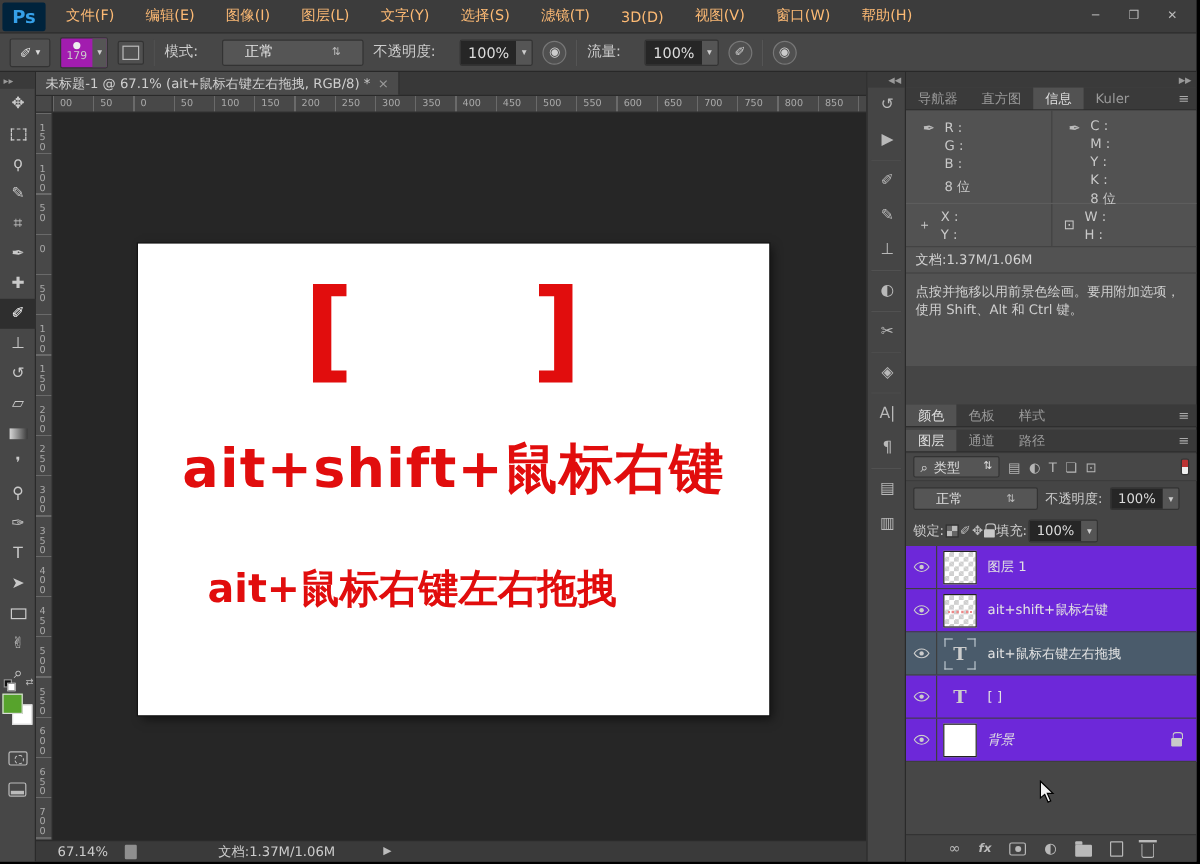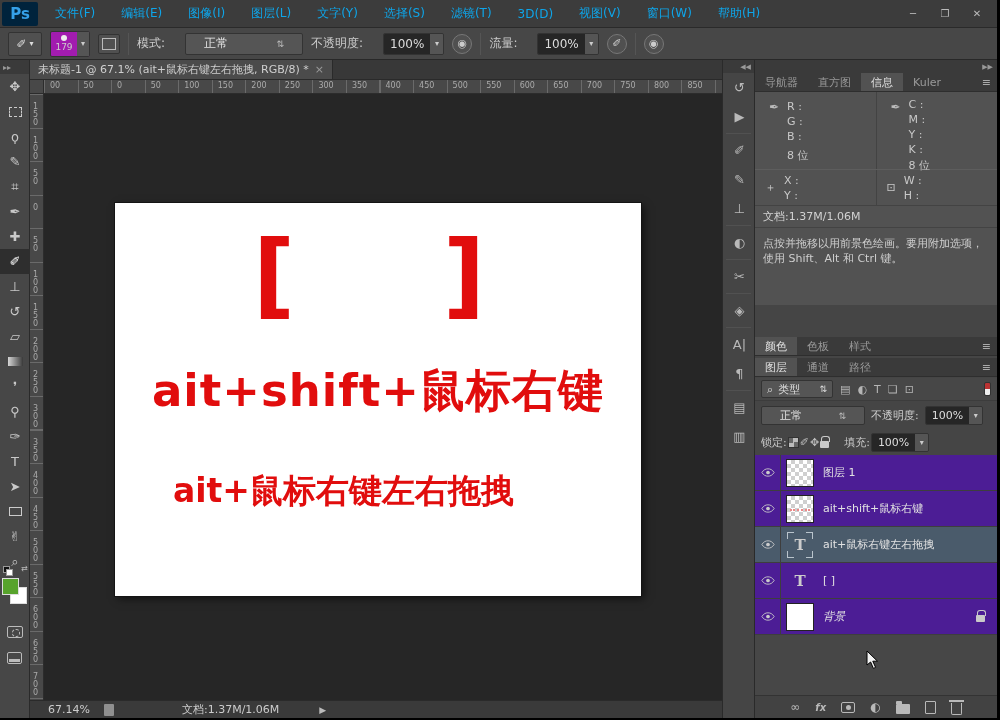--- a/index.html
+++ b/index.html
@@ -3,21 +3,21 @@
 <meta charset="utf-8">
 <style>
   *{margin:0;padding:0;box-sizing:border-box}
   html,body{width:1000px;height:720px;overflow:hidden;background:#000;
     font-family:"DejaVu Sans","Liberation Sans",sans-serif;}
   .app{position:absolute;left:0;top:0;width:997px;height:718px;background:#3c3c3c;color:#d6d6d6;font-size:12px}
   
   .menubar{position:absolute;left:0;top:0;right:0;height:28px;background:#3c3c3c;display:flex;align-items:center;border-bottom:1px solid #2a2a2a}
   .ps-logo{width:36px;height:24px;margin:2px 4px 2px 2px;background:#00233c;color:#35a0e8;font-weight:bold;font-size:15px;display:flex;align-items:center;justify-content:center;border-radius:2px}
   .menu-items{display:flex;height:100%;align-items:center}
-  .menu-item{padding:0 13px;height:100%;display:flex;align-items:center;color:#0ea5e9;cursor:default}
+  .menu-item{padding:0 13px;height:100%;display:flex;align-items:center;color:#fdba74;cursor:default}
   .win-controls{margin-left:auto;display:flex;gap:4px;padding-right:6px}
   .win-btn{width:28px;height:18px;display:flex;align-items:center;justify-content:center;color:#bbb;font-size:10px}
   
   .optionsbar{position:absolute;left:0;top:28px;right:0;height:32px;background:#474747;border-bottom:1px solid #282828;display:flex;align-items:center;gap:8px;padding:0 8px}
   .ob-group{display:flex;align-items:center;gap:20px}
   .ob-sep{width:1px;height:22px;background:#383838;border-right:1px solid #555}
   .ob-toolpreview{width:34px;height:24px;border:1px solid #333;border-radius:2px;background:#505050;display:flex;align-items:center;justify-content:center;gap:3px;color:#ddd}
   .brushpick{display:flex;align-items:center;border:1px solid #333;border-radius:2px;background:#a21caf;height:26px}
   .brushpick .num{display:flex;flex-direction:column;align-items:center;justify-content:center;width:26px;font-size:9px;color:#ccc;line-height:9px}
   .brushpick .dot{width:6px;height:6px;border-radius:50%;background:#eee;margin-bottom:2px}
@@ -108,21 +108,21 @@
   .filterdd{display:flex;align-items:center;gap:5px;background:#555;border:1px solid #333;border-radius:2px;height:18px;padding:0 5px;font-size:11px;color:#ddd;width:72px}
   .f-ic{color:#b5b5b5;font-size:11px}
   .f-toggle{margin-left:auto;width:7px;height:14px;border-radius:2px;background:linear-gradient(180deg,#b33 50%,#eee 50%);border:1px solid #333}
   .blendrow{position:absolute;left:0;top:343px;right:0;height:25px;display:flex;align-items:center;gap:6px;padding:0 6px;font-size:11px;color:#ccc}
   .dd-blend{width:104px;height:19px;font-size:11px}
   .lockrow{position:absolute;left:0;top:370px;right:0;height:24px;display:flex;align-items:center;gap:1px;padding:0 6px;font-size:11px;color:#ccc}
   .mini-checker{width:11px;height:11px;background:conic-gradient(#bbb 25%,#666 0 50%,#bbb 0 75%,#666 0);border:1px solid #333}
   .locki{display:inline-block;width:9px;height:7px;background:#c9c9c9;border-radius:1px;position:relative;margin-top:4px}
   .locki::before{content:"";position:absolute;left:1px;top:-5px;width:7px;height:5px;border:1.5px solid #c9c9c9;border-bottom:none;border-radius:3px 3px 0 0}
   .layerslist{position:absolute;left:0;top:395px;right:0;height:240px;background:#474747}
-  .lrow{height:36px;display:flex;align-items:center;border-bottom:1px solid #3e3e3e;background:#4c1d95}
+  .lrow{height:36px;display:flex;align-items:center;border-bottom:1px solid #3e3e3e;background:#6d28d9}
   .lrow.sel{background:#4a5b6b}
   .leye{width:26px;height:100%;display:flex;align-items:center;justify-content:center;border-right:1px solid #3e3e3e}
   .lthumb-wrap{width:38px;display:flex;align-items:center;justify-content:center}
   .th{width:28px;height:28px;border:1px solid #222;background:#fff}
   .checker{background-color:#fff;background-image:linear-gradient(45deg,#cfcfcf 25%,transparent 25%,transparent 75%,#cfcfcf 75%),linear-gradient(45deg,#cfcfcf 25%,transparent 25%,transparent 75%,#cfcfcf 75%);background-size:8px 8px;background-position:0 0,4px 4px;position:relative}
   .redmarks{position:absolute;left:3px;right:3px;top:13px;border-top:2px dotted #e88}
   .whiteth{background:#fff}
   .tth{width:26px;height:26px;display:flex;align-items:center;justify-content:center;color:#ccc;font-weight:bold;font-size:15px;font-family:"DejaVu Serif","Liberation Serif",serif}
   .tth.tsel{background:
     linear-gradient(#b9c4cc,#b9c4cc) left top/7px 1px no-repeat,
@@ -489,21 +489,21 @@
         <span class="a">▾</span>
       </div>
     </div>
 
     <div class="lockrow">
       <span>锁定:</span>
       <span class="mini-checker"></span>
       <span style="color:#bbb">✐</span>
       <span style="color:#bbb">✥</span>
       <span class="locki"></span>
-      <span style="margin-left:14px">填充:</span>
+      <span style="">填充:</span>
       <div class="valbox" style="height:19px">
         <span class="v" style="min-width:36px">100%</span>
         <span class="a">▾</span>
       </div>
     </div>
 
     <div class="layerslist">
         <div class="lrow">
           <div class="leye">
             <svg width="14" height="9" viewBox="0 0 16 10">

